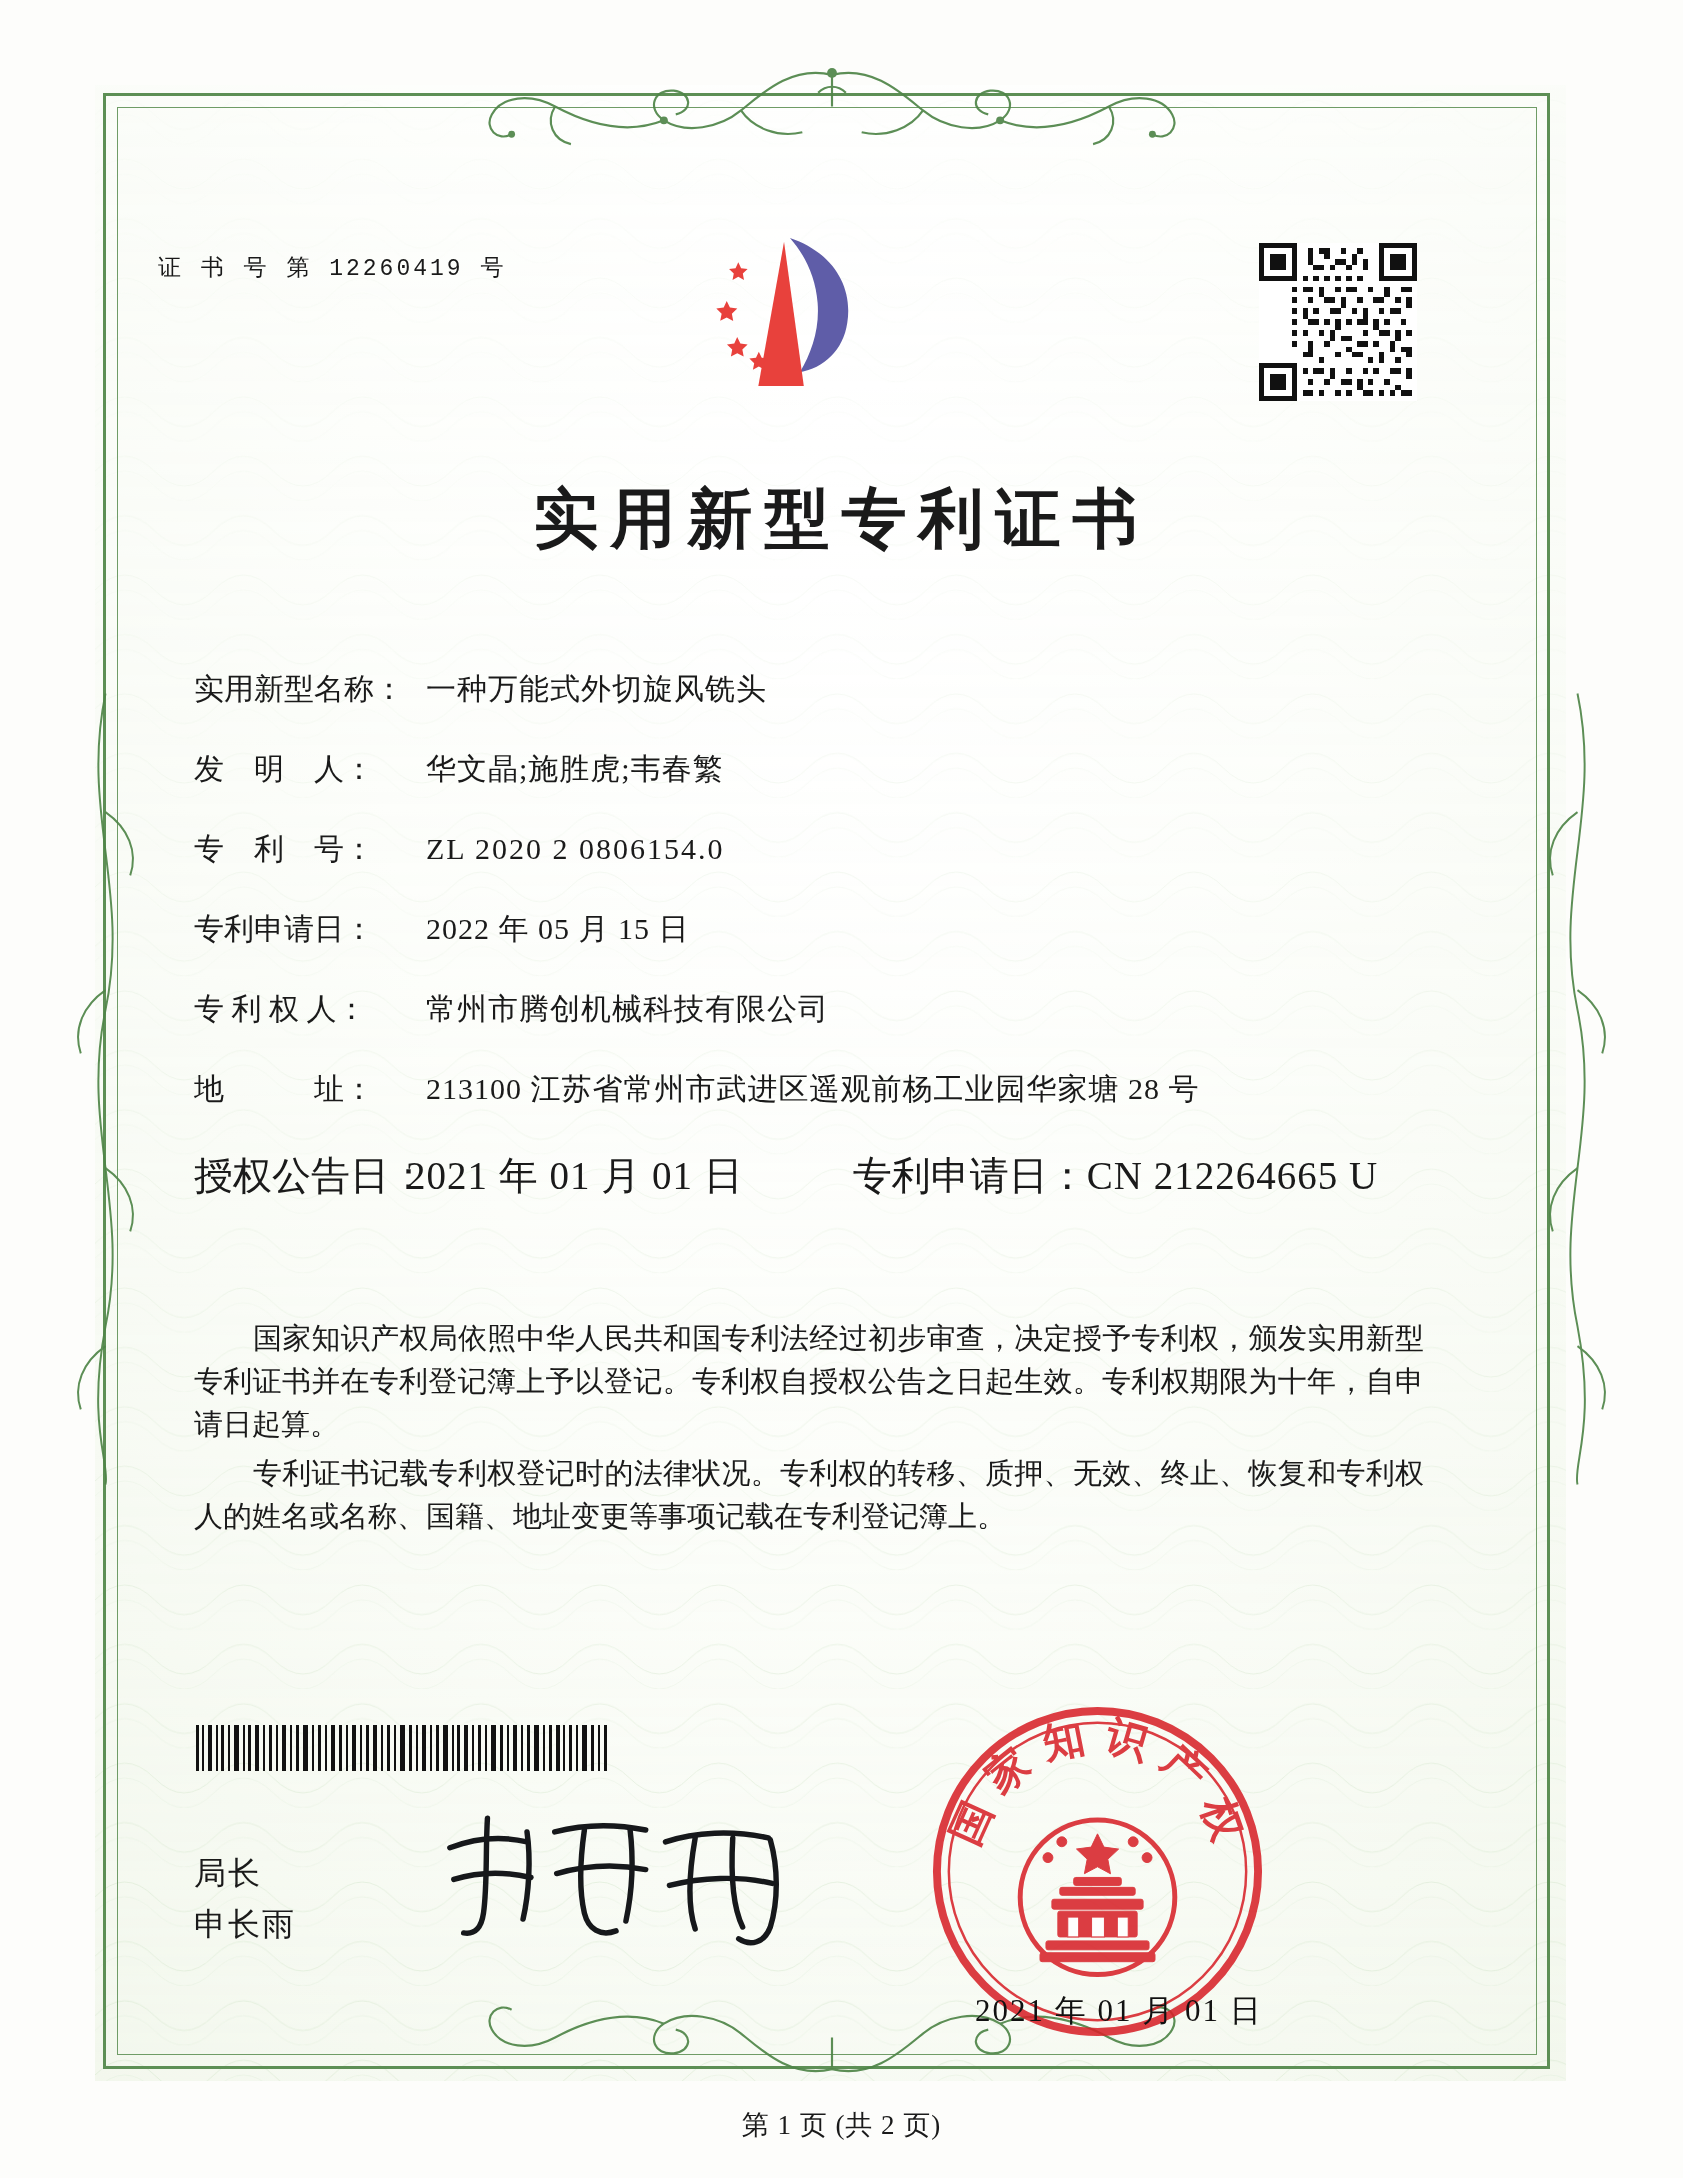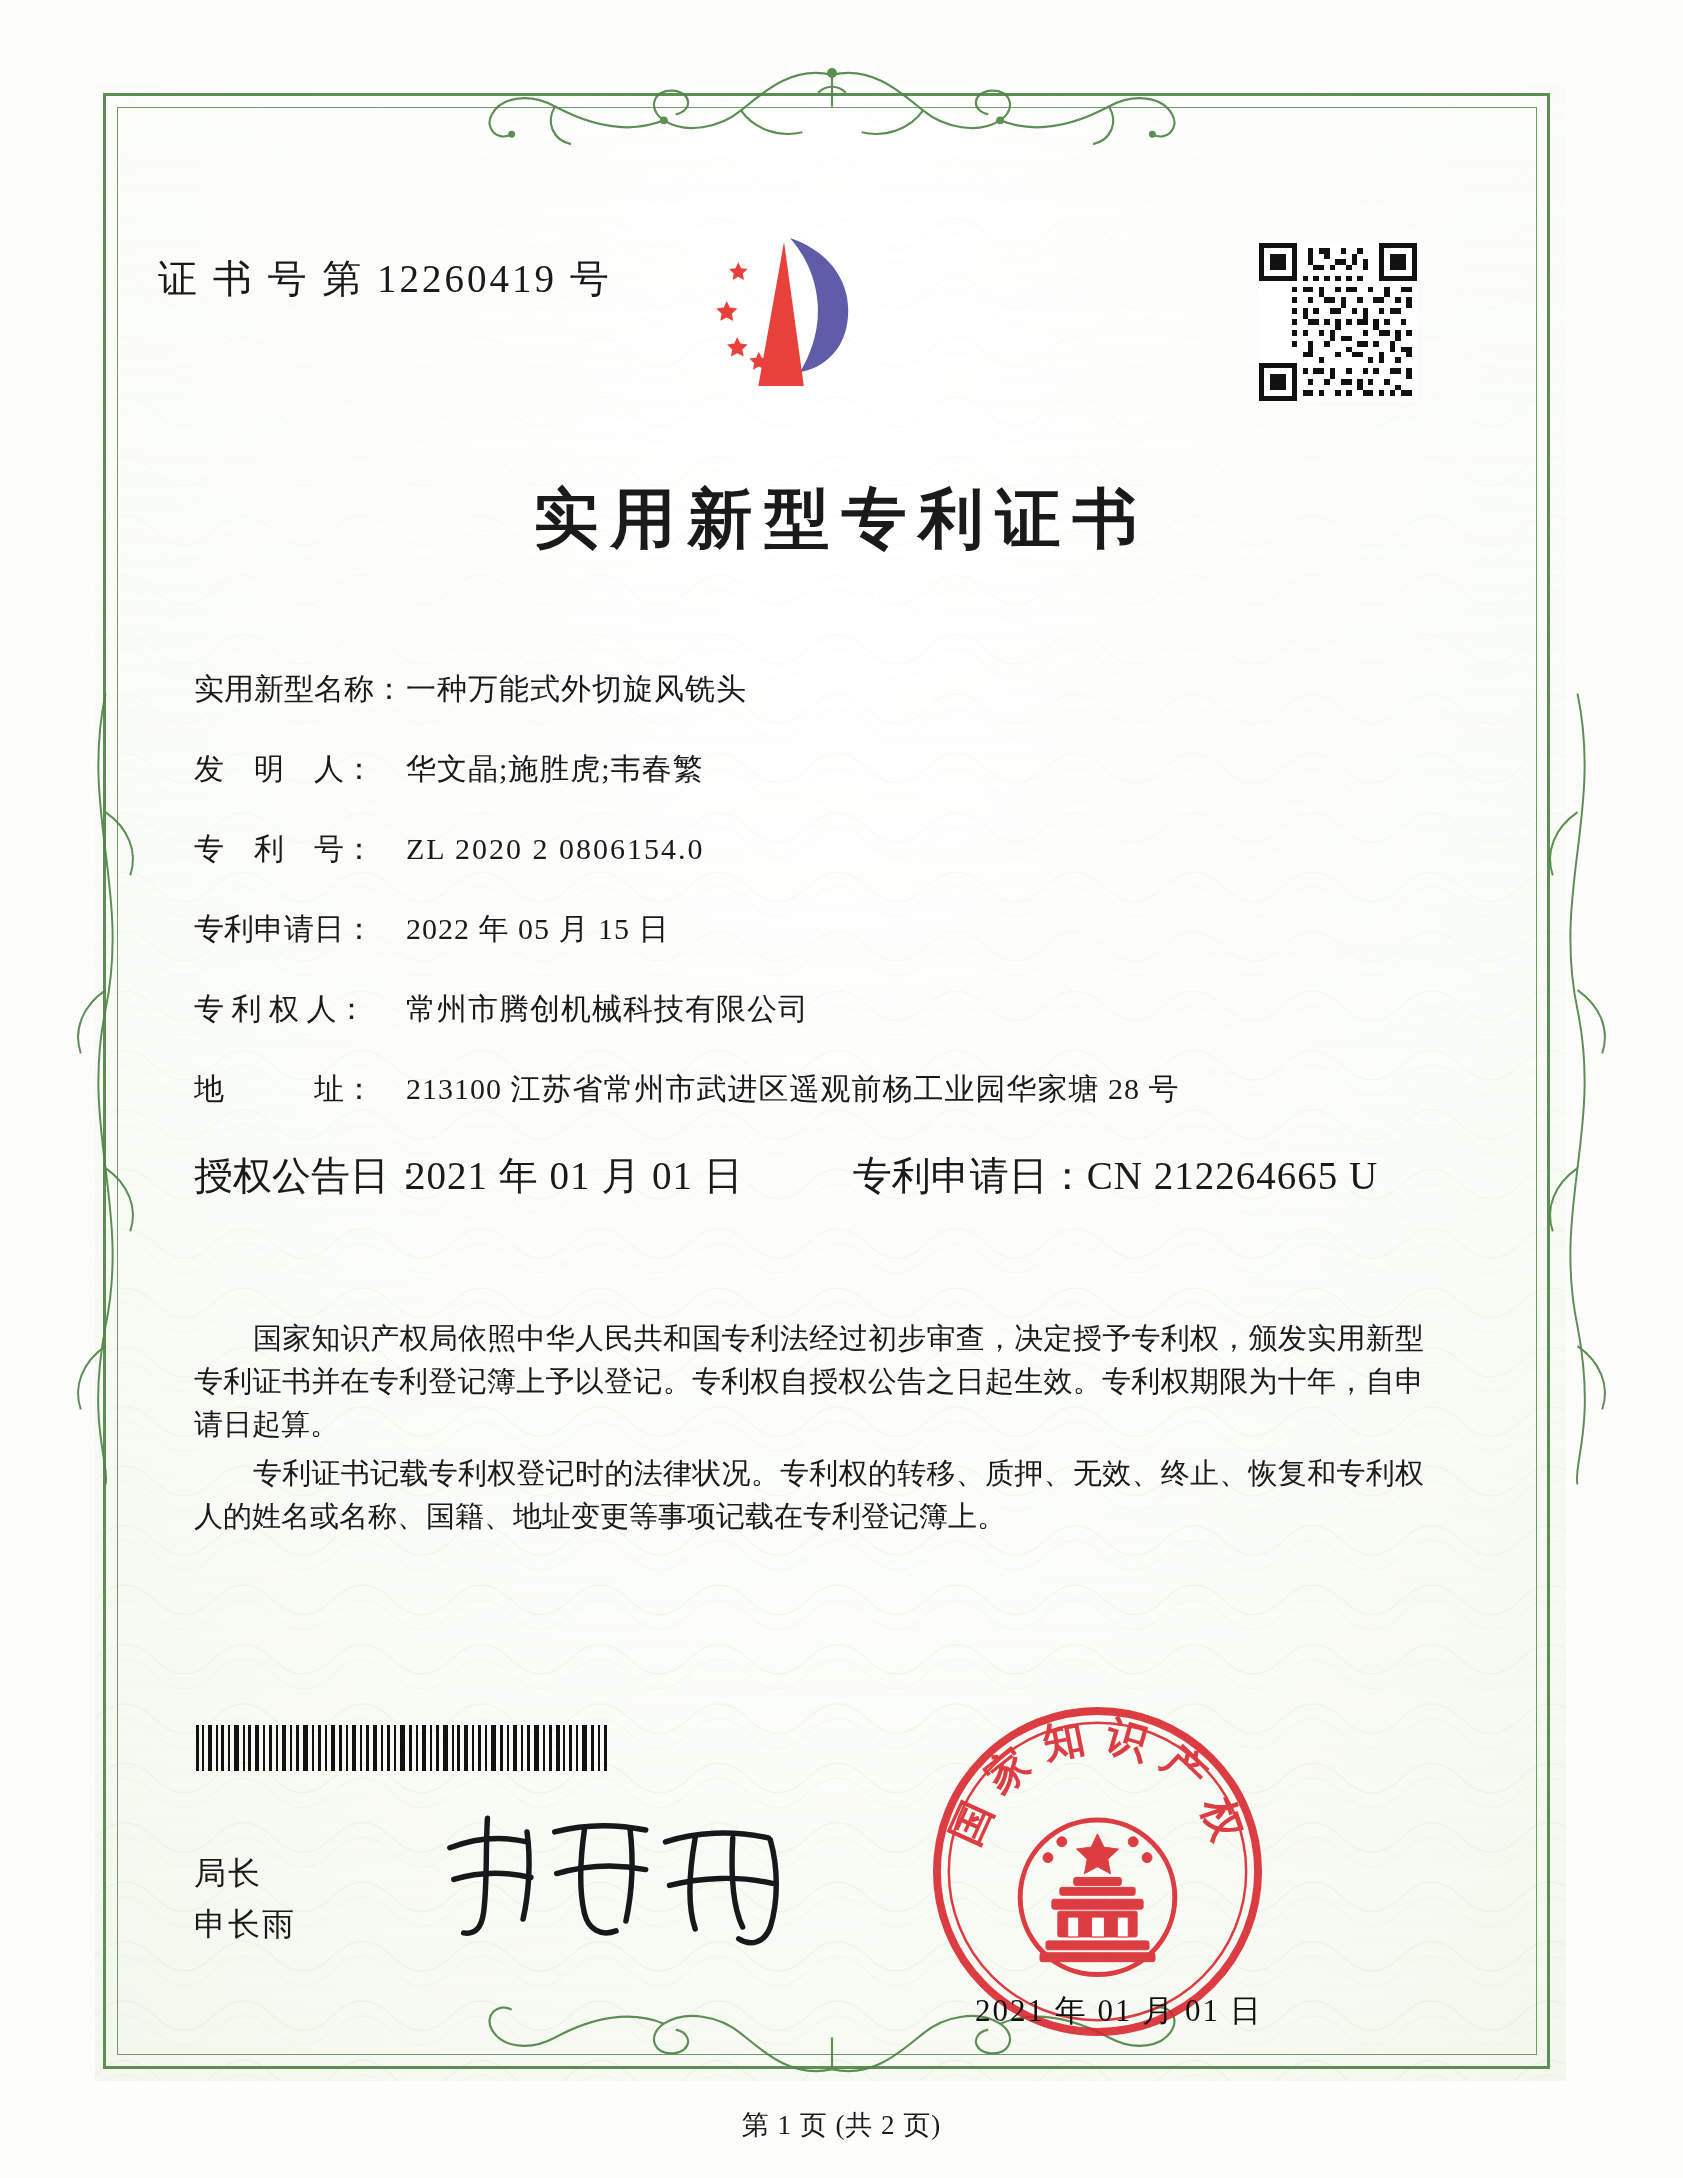--- a/index.html
+++ b/index.html
@@ -77,23 +77,24 @@
   .orn-right {
     left: 1533px; top: 693px;
     width: 89px; height: 792px;
     transform: scaleX(-1);
   }
 
   
   .cert-no {
     position: absolute;
     left: 158px; top: 252px;
-    font-size: 39px;
+    font-size: 23px;
     letter-spacing: 3px;
     white-space: nowrap;
+    font-family: Liberation Mono, monospace;
   }
   .logo {
     position: absolute;
     left: 673px; top: 228px;
     width: 228px; height: 168px;
   }
   .qr {
     position: absolute;
     left: 1259px; top: 243px;
     width: 158px; height: 158px;
@@ -116,20 +117,21 @@
     left: 194px;
     top: 669px;
     width: 1307px;
   }
   .field-row {
     display: flex;
     align-items: baseline;
     margin-bottom: 39px;
     font-size: 30px;
     white-space: nowrap;
+    gap: 20px;
   }
   .field-label {
     display: inline-block;
     width: 212px;
     letter-spacing: 0px;
     text-align: justify;
   }
   .field-value {
     letter-spacing: 1px;
   }

